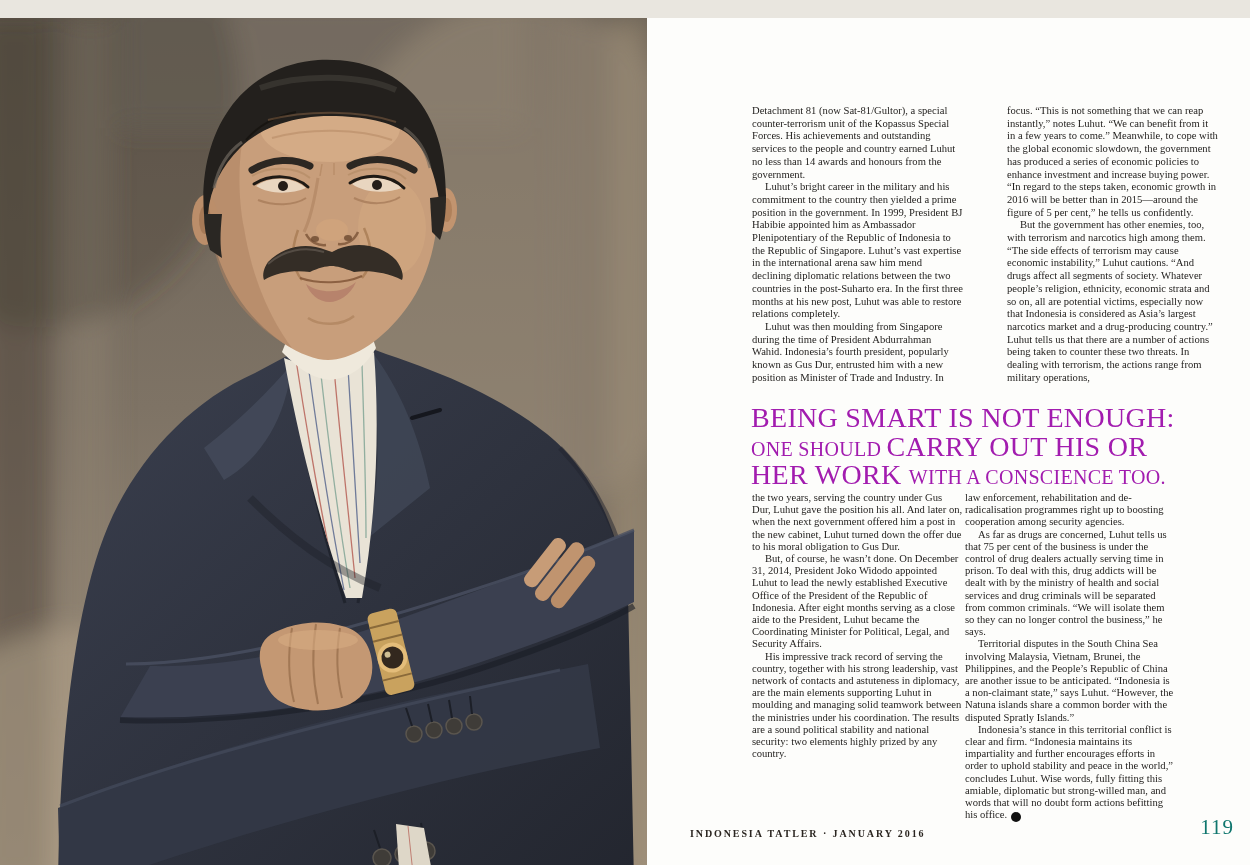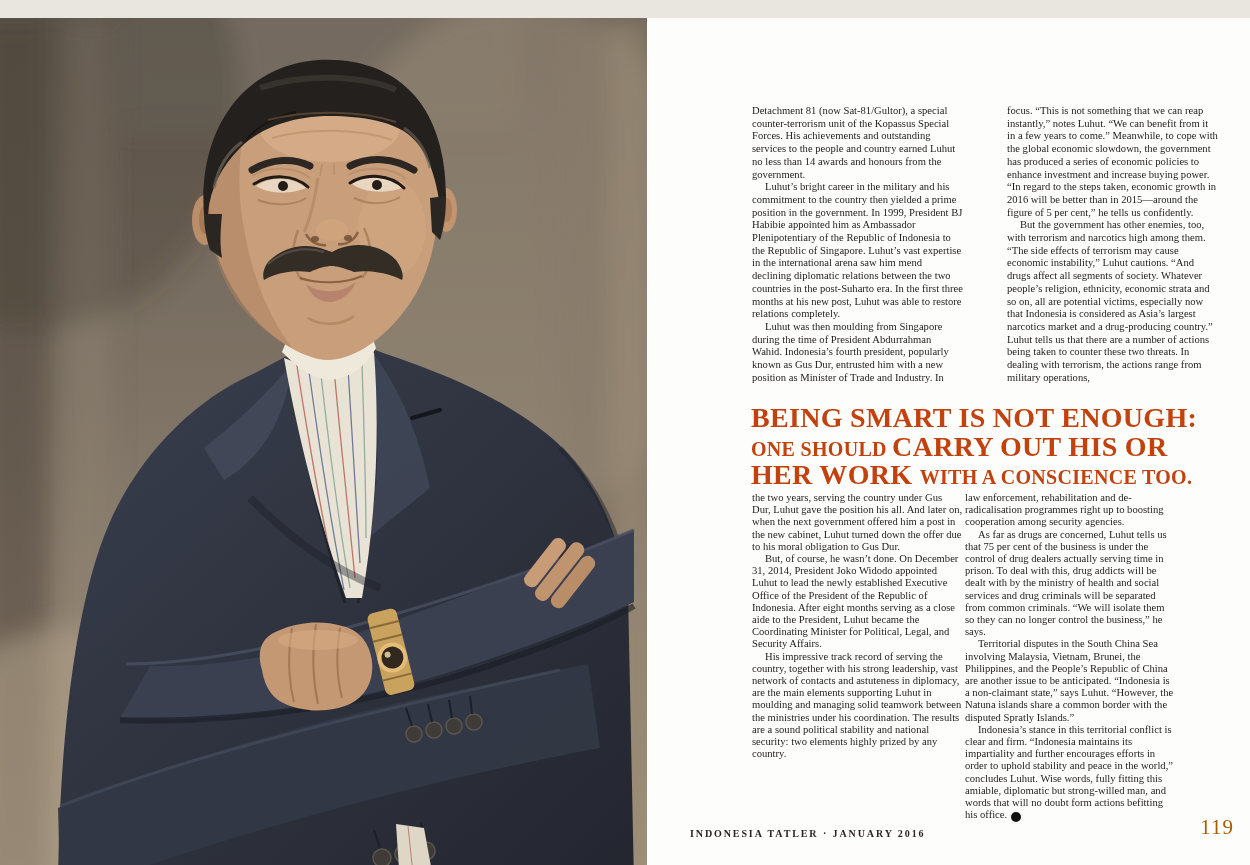--- a/index.html
+++ b/index.html
@@ -19,21 +19,21 @@
   .col p.ind{text-indent:13px;}
   .pull-quote{position:absolute;left:104px;top:388px;width:458px;line-height:24.5px;
        letter-spacing:.3px;}
   .q-lg{font-size:28px;}
   .q-sm{font-size:20px;}
   .endmark{display:inline-block;width:10px;height:10px;border-radius:50%;background:#101010;
        color:#fff;font-size:8px;line-height:10px;text-align:center;margin-left:4px;
        font-family:"Liberation Serif",serif;vertical-align:-1px;}
   .footer-credit{position:absolute;left:43px;top:810px;font-size:10px;font-weight:bold;
        letter-spacing:1.9px;color:#2a2520;}
-  .page-number{position:absolute;right:16px;top:797px;font-size:21px;color:#a16207;
+  .page-number{position:absolute;right:16px;top:797px;font-size:21px;color:#0f766e;
        letter-spacing:1px;}
 </style>
 </head>
 <body>
 
 <div class="spread">
 
   <div class="photo-page">
     <svg width="647" height="865" viewBox="0 0 647 865">
       <defs>
@@ -192,21 +192,21 @@
         <p>Detachment 81 (now Sat-81/Gultor), a special counter-terrorism unit of the Kopassus Special Forces. His achievements and outstanding services to the people and country earned Luhut no less than 14 awards and honours from the government.</p>
         <p class="ind">Luhut’s bright career in the military and his commitment to the country then yielded a prime position in the government. In 1999, President BJ Habibie appointed him as Ambassador Plenipotentiary of the Republic of Indonesia to the Republic of Singapore. Luhut’s vast expertise in the international arena saw him mend declining diplomatic relations between the two countries in the post-Suharto era. In the first three months at his new post, Luhut was able to restore relations completely.</p>
         <p class="ind">Luhut was then moulding from Singapore during the time of President Abdurrahman Wahid. Indonesia’s fourth president, popularly known as Gus Dur, entrusted him with a new position as Minister of Trade and Industry. In</p>
       </div>
 
     <div class="col col-tr">
         <p>focus. “This is not something that we can reap instantly,” notes Luhut. “We can benefit from it in a few years to come.” Meanwhile, to cope with the global economic slowdown, the government has produced a series of economic policies to enhance investment and increase buying power. “In regard to the steps taken, economic growth in 2016 will be better than in 2015—around the figure of 5 per cent,” he tells us confidently.</p>
         <p class="ind">But the government has other enemies, too, with terrorism and narcotics high among them. “The side effects of terrorism may cause economic instability,” Luhut cautions. “And drugs affect all segments of society. Whatever people’s religion, ethnicity, economic strata and so on, all are potential victims, especially now that Indonesia is considered as Asia’s largest narcotics market and a drug-producing country.” Luhut tells us that there are a number of actions being taken to counter these two threats. In dealing with terrorism, the actions range from military operations,</p>
       </div>
 
-    <div class="pull-quote" style="color: #c2410c; font-weight: bold;"><span class="q-lg">BEING SMART IS NOT ENOUGH: </span><span class="q-sm">ONE SHOULD </span><span class="q-lg">CARRY OUT HIS OR HER WORK </span><span class="q-sm">WITH A CONSCIENCE TOO.</span></div>
+    <div class="pull-quote" style="color: #a21caf;"><span class="q-lg">BEING SMART IS NOT ENOUGH: </span><span class="q-sm">ONE SHOULD </span><span class="q-lg">CARRY OUT HIS OR HER WORK </span><span class="q-sm">WITH A CONSCIENCE TOO.</span></div>
 
     <div class="col col-bl">
         <p>the two years, serving the country under Gus Dur, Luhut gave the position his all. And later on, when the next government offered him a post in the new cabinet, Luhut turned down the offer due to his moral obligation to Gus Dur.</p>
         <p class="ind">But, of course, he wasn’t done. On December 31, 2014, President Joko Widodo appointed Luhut to lead the newly established Executive Office of the President of the Republic of Indonesia. After eight months serving as a close aide to the President, Luhut became the Coordinating Minister for Political, Legal, and Security Affairs.</p>
         <p class="ind">His impressive track record of serving the country, together with his strong leadership, vast network of contacts and astuteness in diplomacy, are the main elements supporting Luhut in moulding and managing solid teamwork between the ministries under his coordination. The results are a sound political stability and national security: two elements highly prized by any country.</p>
       </div>
 
     <div class="col col-br">
         <p>law enforcement, rehabilitation and de-radicalisation programmes right up to boosting cooperation among security agencies.</p>
         <p class="ind">As far as drugs are concerned, Luhut tells us that 75 per cent of the business is under the control of drug dealers actually serving time in prison. To deal with this, drug addicts will be dealt with by the ministry of health and social services and drug criminals will be separated from common criminals. “We will isolate them so they can no longer control the business,” he says.</p>

